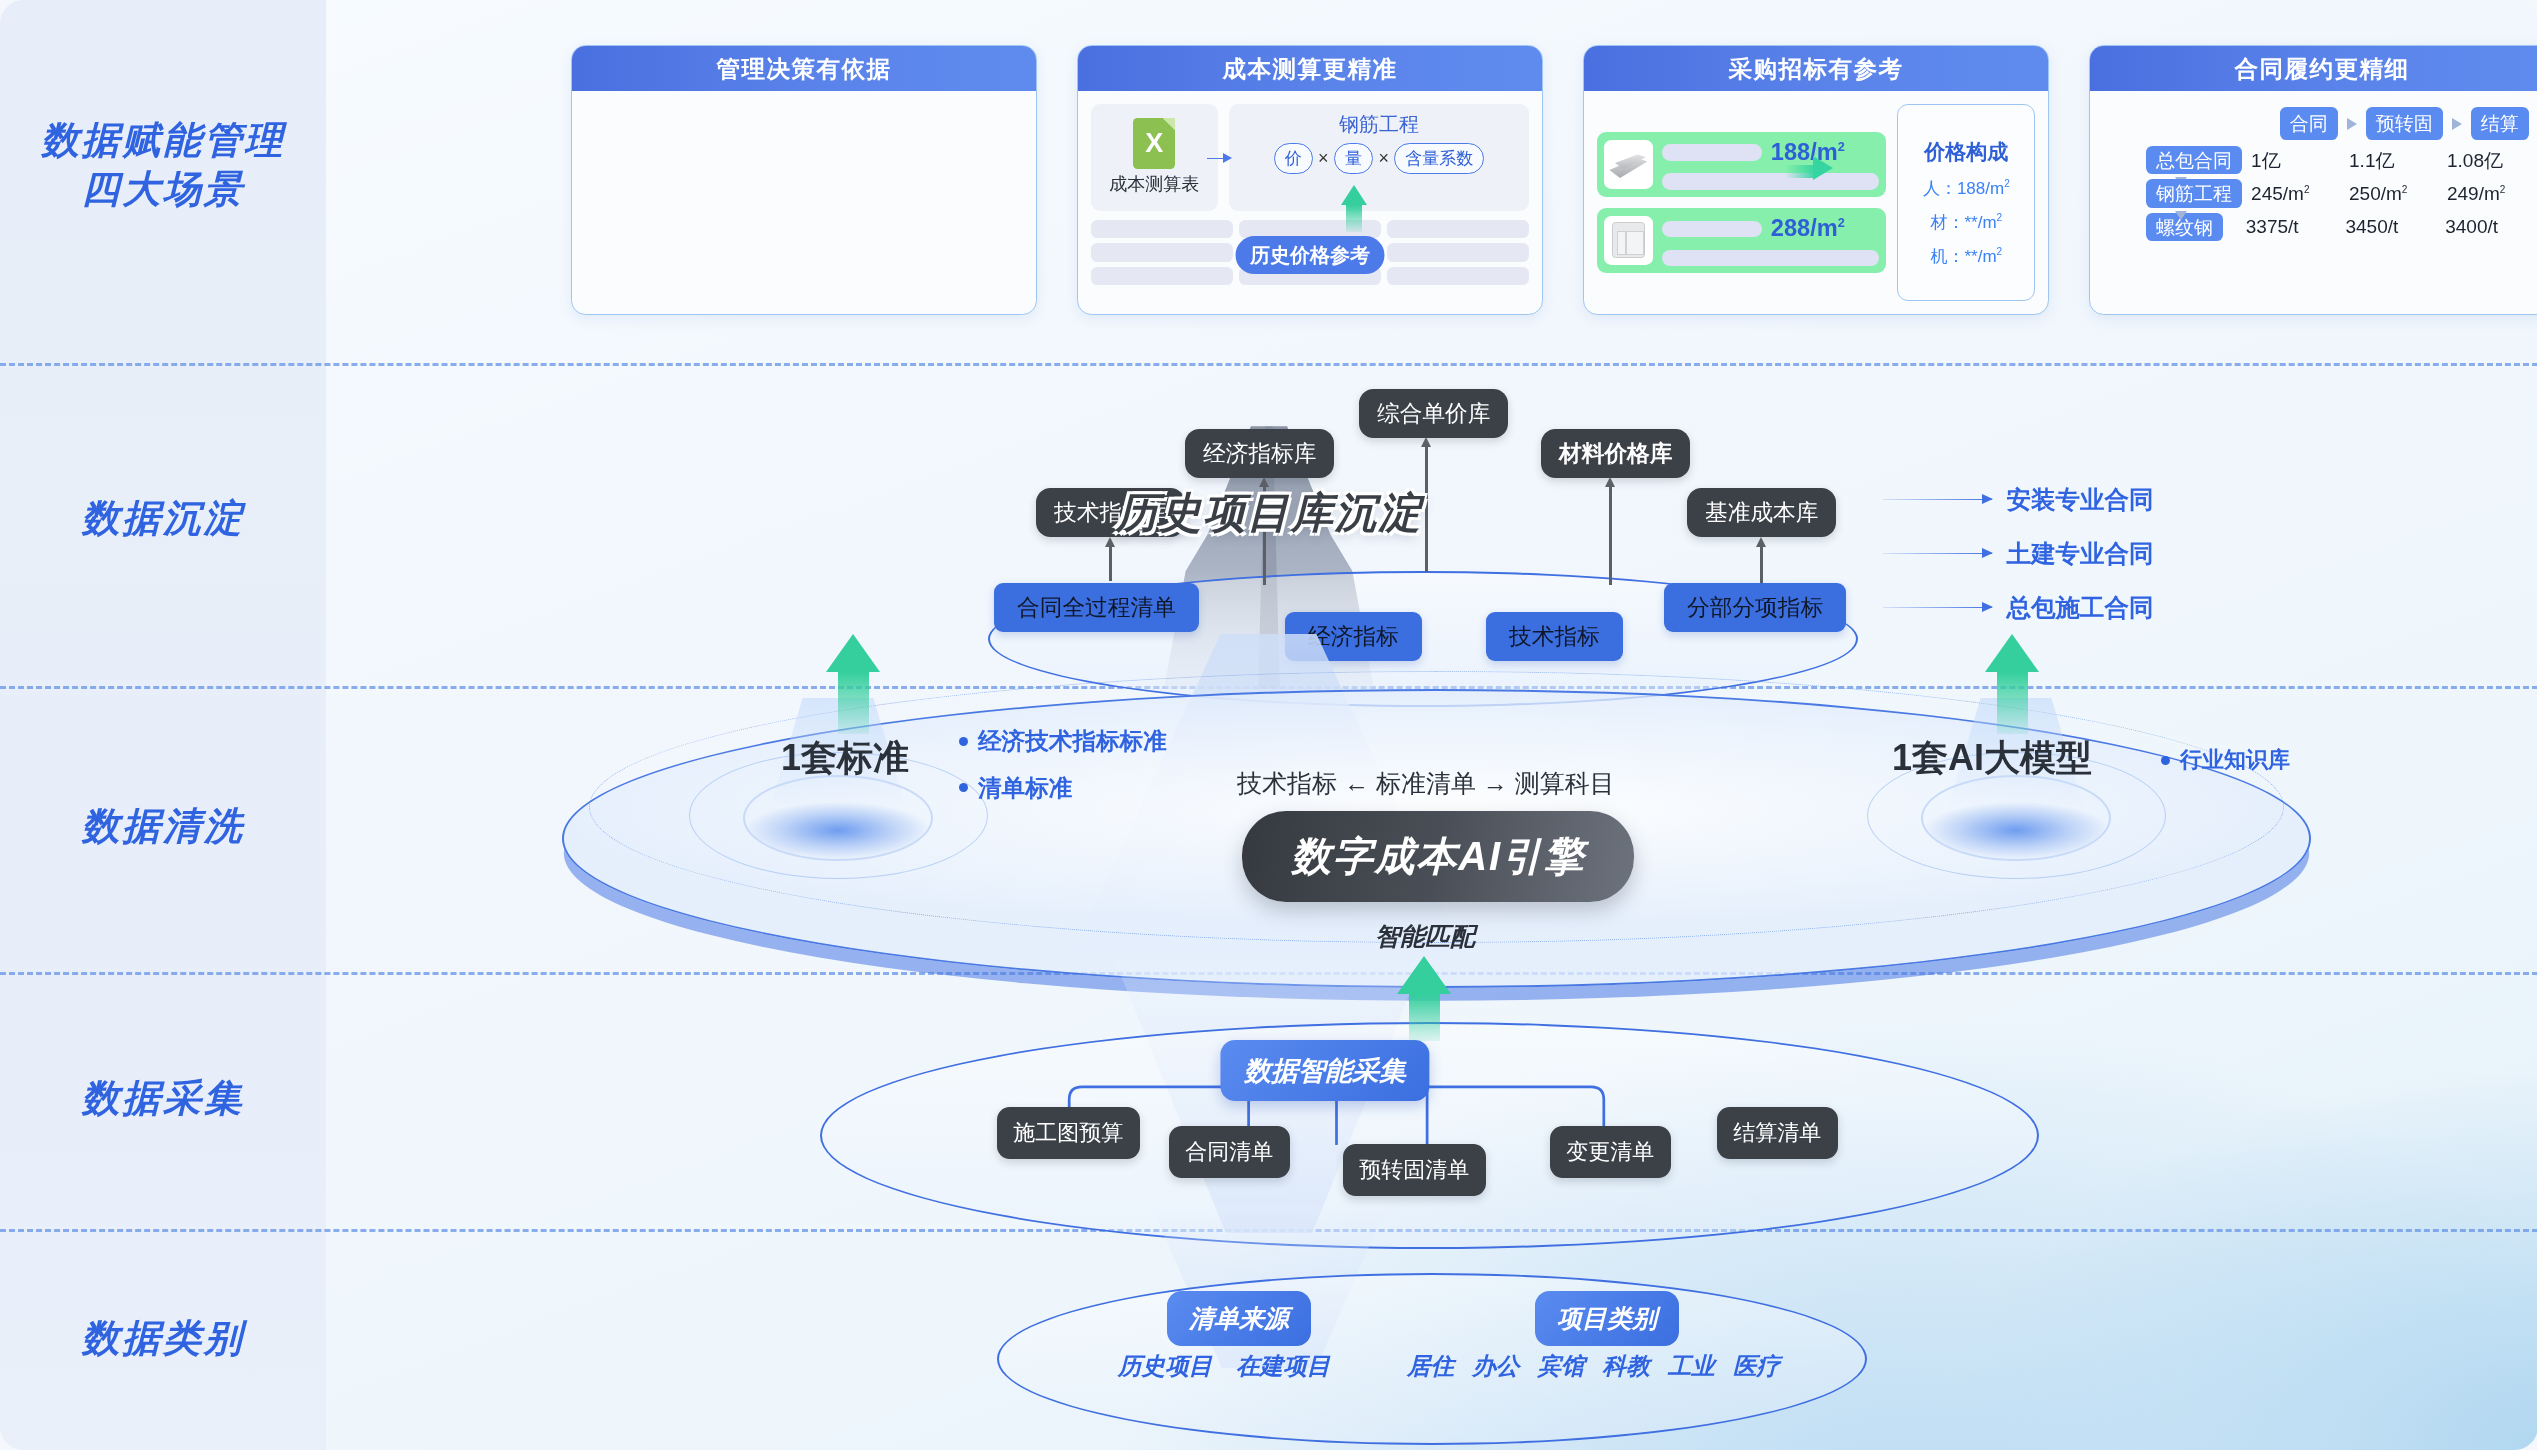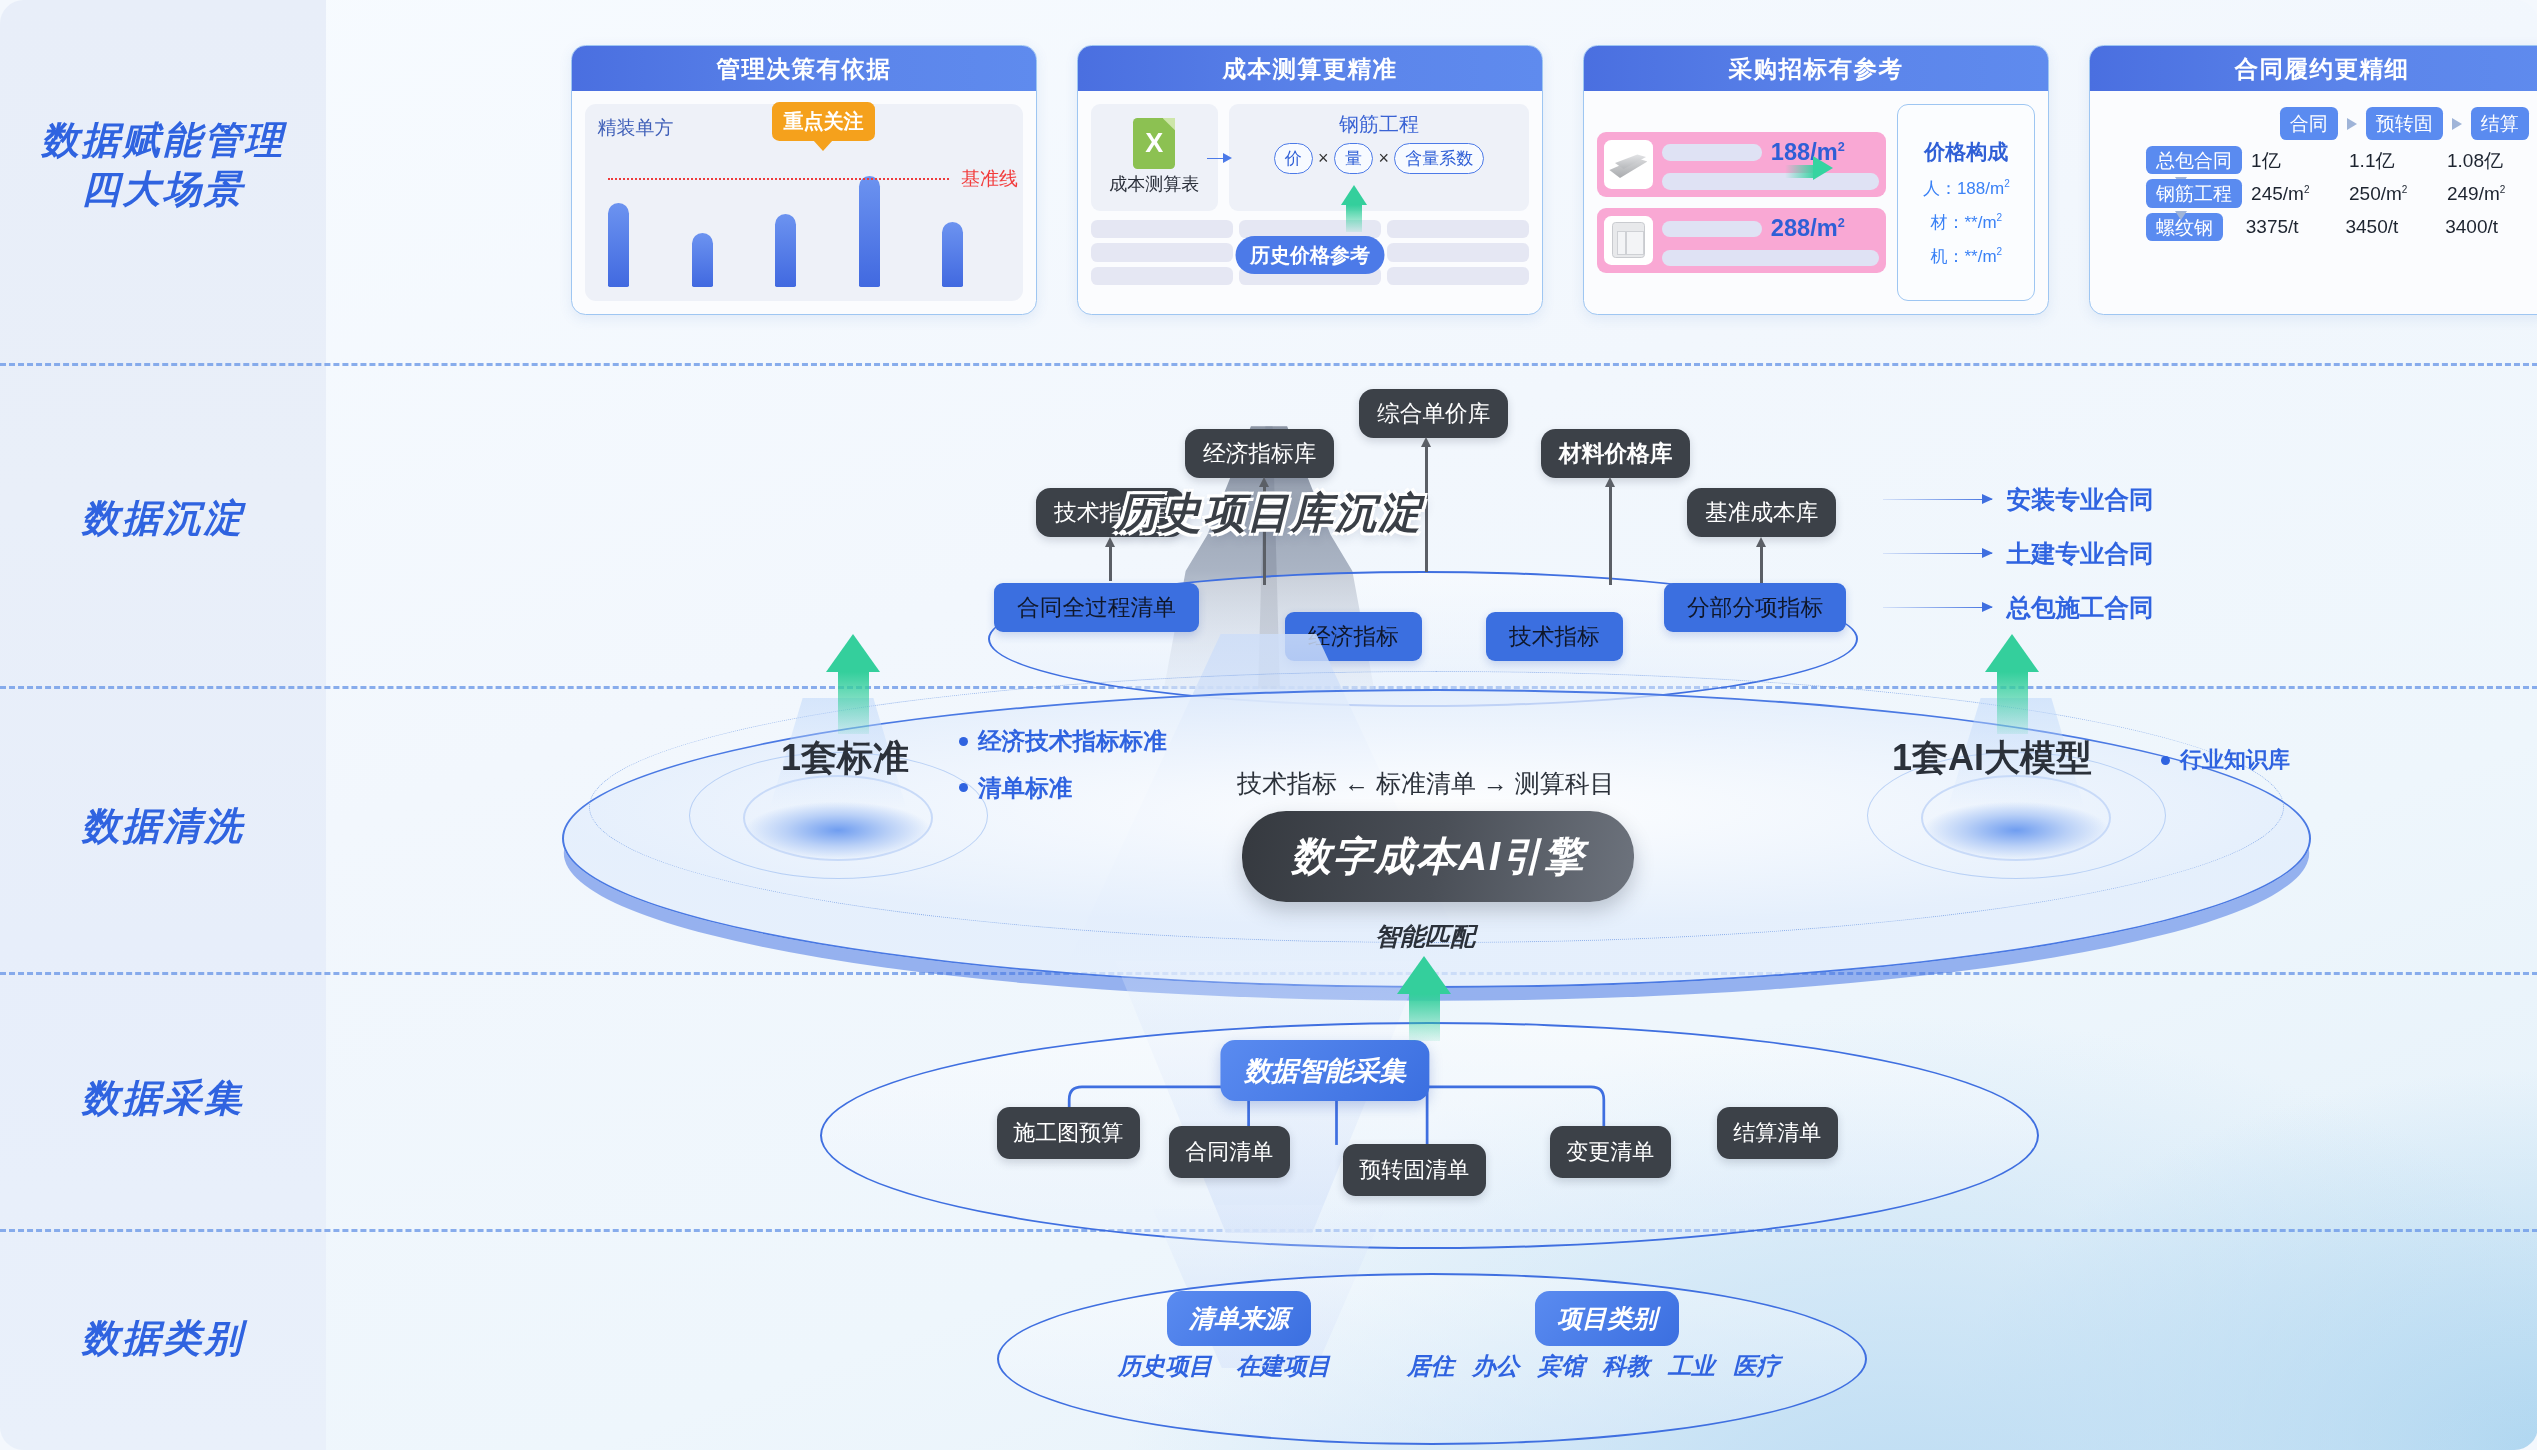--- a/index.html
+++ b/index.html
@@ -127,21 +127,21 @@
   .skel { background: #e5e7f3; border-radius: 6.3px; }
   .hist-badge {
     position: absolute; left: 50%; top: 50%; transform: translate(-50%,-50%);
     background: #4c7ae8; color: #fff; font-size: 20px; font-weight: 600;
     padding: 5.4px 14.5px; border-radius: 905px; white-space: nowrap;
   }
 
   
   .c3 { display: flex; gap: 11px; height: 100%; }
   .c3-left { flex: 1; display: flex; flex-direction: column; gap: 11px; justify-content: center; }
-  .matrow { background: #f9a8d4; border-radius: 9px; padding: 7.3px; display: flex; gap: 9px; align-items: center; }
+  .matrow { background: #86efac; border-radius: 9px; padding: 7.3px; display: flex; gap: 9px; align-items: center; }
   .thumb { width: 49px; height: 49px; background: #fff; border-radius: 7.3px; position: relative; overflow: hidden; }
   .brick { position:absolute; left:5.4px; bottom:11px; width:38px; height:20px;
            background: linear-gradient(180deg,#d8d9db,#a9abae);
            clip-path: polygon(0 60%, 72% 0, 100% 18%, 28% 100%); }
   .brick2 { position:absolute; left:11px; bottom:20px; width:31px; height:14.5px;
            background: linear-gradient(180deg,#e4e5e7,#b6b8bb);
            clip-path: polygon(0 60%, 72% 0, 100% 18%, 28% 100%); }
   .switch { position:absolute; left:8.2px; top:6.3px; width:33px; height:36px; background:#e8e9eb; border:0.9px solid #c9cbcf; border-radius:3.6px;}
   .switch::before{content:"";position:absolute;left:3.6px;top:7.3px;width:7.3px;height:22px;background:#f3f4f6;border:0.9px solid #cfd1d5;}
   .switch::after{content:"";position:absolute;left:12.7px;top:7.3px;width:16.3px;height:22px;background:#f3f4f6;border:0.9px solid #cfd1d5;}
@@ -352,35 +352,20 @@
 
   <div class="divider" style="top:363px"></div>
   <div class="divider" style="top:686px"></div>
   <div class="divider" style="top:972px"></div>
   <div class="divider" style="top:1229px"></div>
 
   <div class="cards">
 
     <div class="card">
       <div class="card-head">管理决策有依据</div>
-      <div class="card-body">
-        <div class="chartbox">
-          <div class="chart-title">精装单方</div>
-          <div class="bars">
-            <div class="bar" style="height:84px"></div>
-            <div class="bar" style="height:54px"></div>
-            <div class="bar" style="height:73px"></div>
-            <div class="bar" style="height:111px"></div>
-            <div class="bar" style="height:65px"></div>
-          </div>
-          <div class="baseline" style="bottom:121px"></div>
-          <div class="baseline-label" style="bottom:109px">基准线</div>
-          <div class="focus-badge" style="left:187px; top:-1.8px">重点关注</div>
-        </div>
-      </div>
     </div>
 
     <div class="card">
       <div class="card-head">成本测算更精准</div>
       <div class="card-body">
         <div class="c2-row">
           <div class="c2-left">
             <div class="xls">X</div>
             <div class="c2-left-label">成本测算表</div>
           </div>

